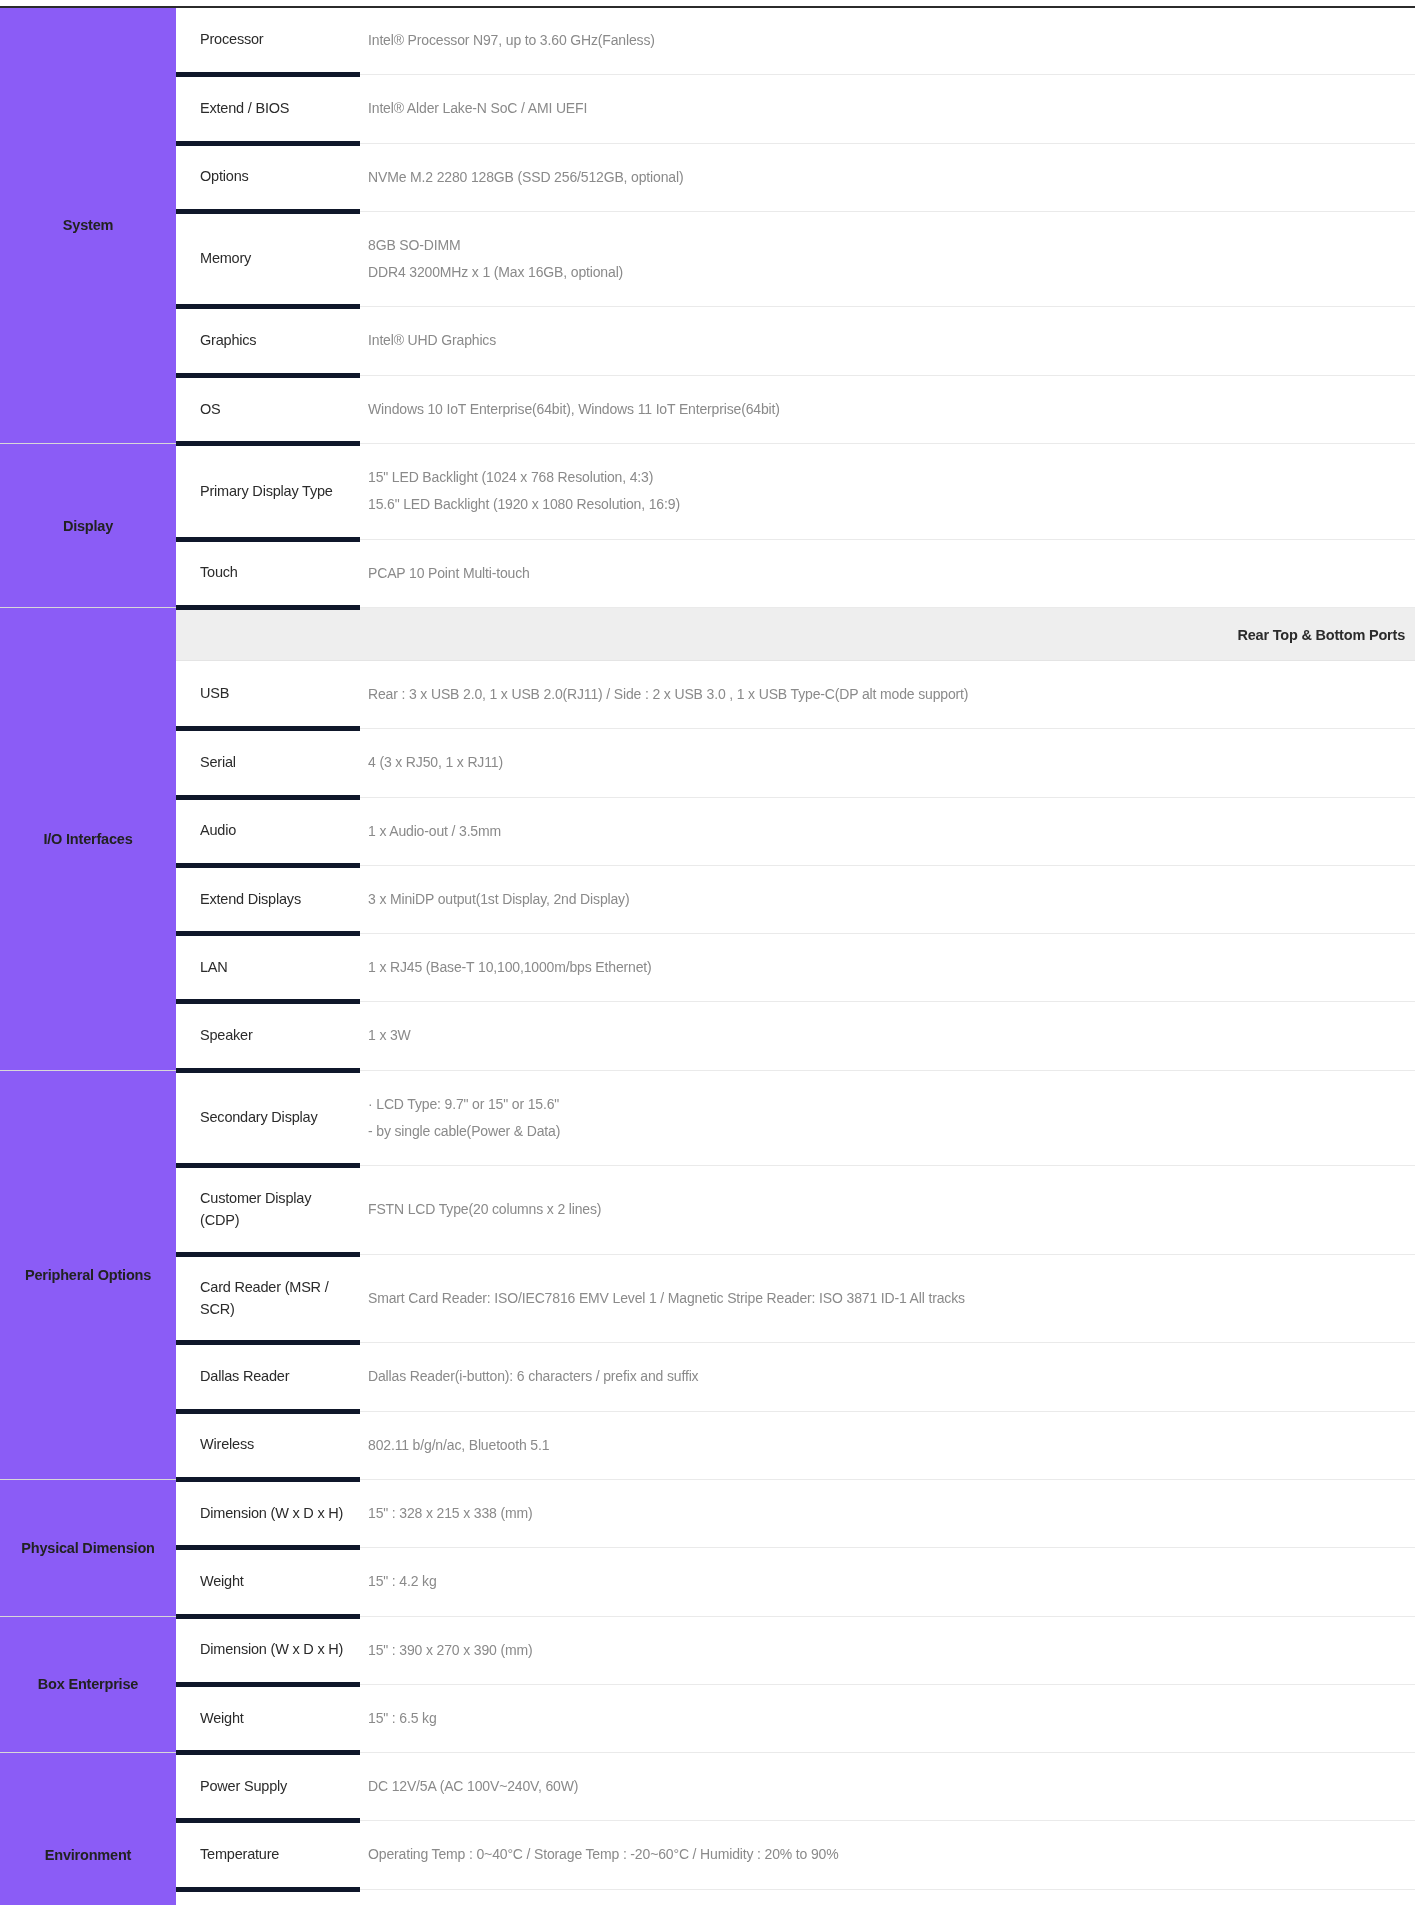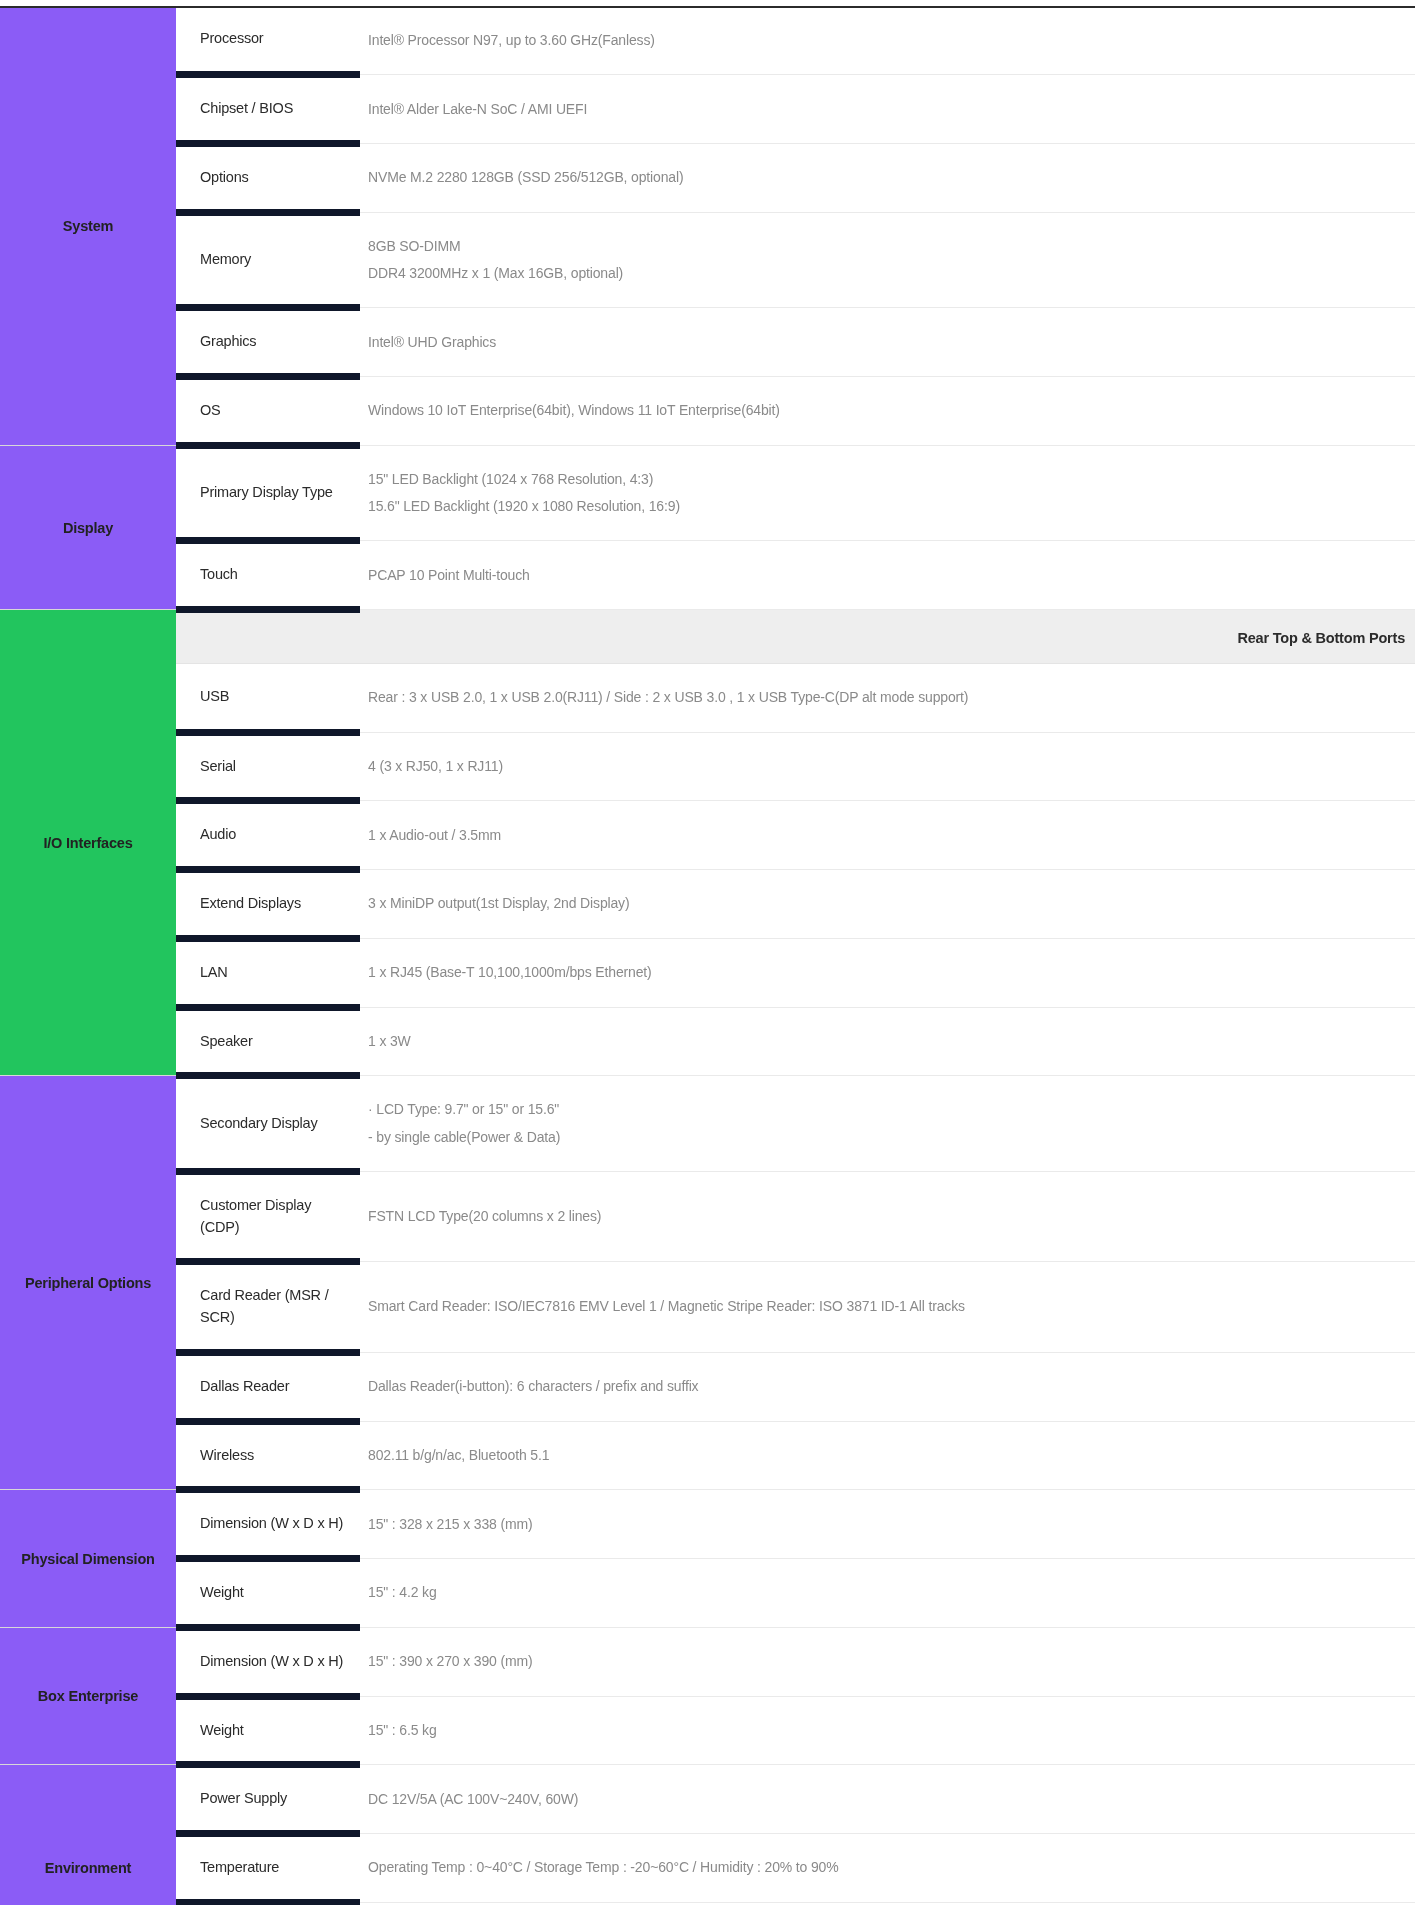--- a/index.html
+++ b/index.html
@@ -51,21 +51,21 @@
     border-bottom: 1px solid #d8d8d8;
     padding: 4px 6px;
   }
 
   
   td.label-cell {
     font-size: 14.5px;
     color: #2b2b2b;
     vertical-align: middle;
     padding: 20px 10px 20px 24px;
-    border-bottom: 7px solid #0f172a;
+    border-bottom: 5px solid #0f172a;
     letter-spacing: -0.2px;
     line-height: 1.5;
   }
 
   
   td.value-cell {
     font-size: 14px;
     color: #8a8a8a;
     vertical-align: middle;
     padding: 20px 18px 20px 8px;
@@ -81,21 +81,21 @@
   tr.subheader td.subheader-cell {
     background: #eeeeee;
     font-size: 14.5px;
     font-weight: bold;
     color: #2b2b2b;
     padding: 17px 10px 17px 24px;
     border-bottom: 1px solid #e4e4e4;
     letter-spacing: -0.2px;
     text-align: right;
   }
-  tr.subheader td.section-cell { background: #22c55e; }
+  tr.subheader td.section-cell { background: #8b5cf6; }
 
   
   tr.section-start td { border-top: 1px solid #d2d2d2; }
 
   
   tr.last-row td.label-cell,
   tr.last-row td.value-cell { border-bottom: 1px solid #d2d2d2; }
 </style>
 </head>
 <body>
@@ -112,21 +112,21 @@
     </colgroup>
     <tbody id="spec-body">
         <tr>
           <td class="section-cell" rowspan="6">System</td>
           <td class="label-cell">Processor</td>
           <td class="value-cell">
             <span class="vline">Intel® Processor N97, up to 3.60 GHz(Fanless)</span>
           </td>
         </tr>
         <tr>
-          <td class="label-cell">Chipset / BIOS</td>
+          <td class="label-cell">Extend / BIOS</td>
           <td class="value-cell">
             <span class="vline">Intel® Alder Lake-N SoC / AMI UEFI</span>
           </td>
         </tr>
         <tr>
           <td class="label-cell">Options</td>
           <td class="value-cell">
             <span class="vline">NVMe M.2 2280 128GB (SSD 256/512GB, optional)</span>
           </td>
         </tr>

